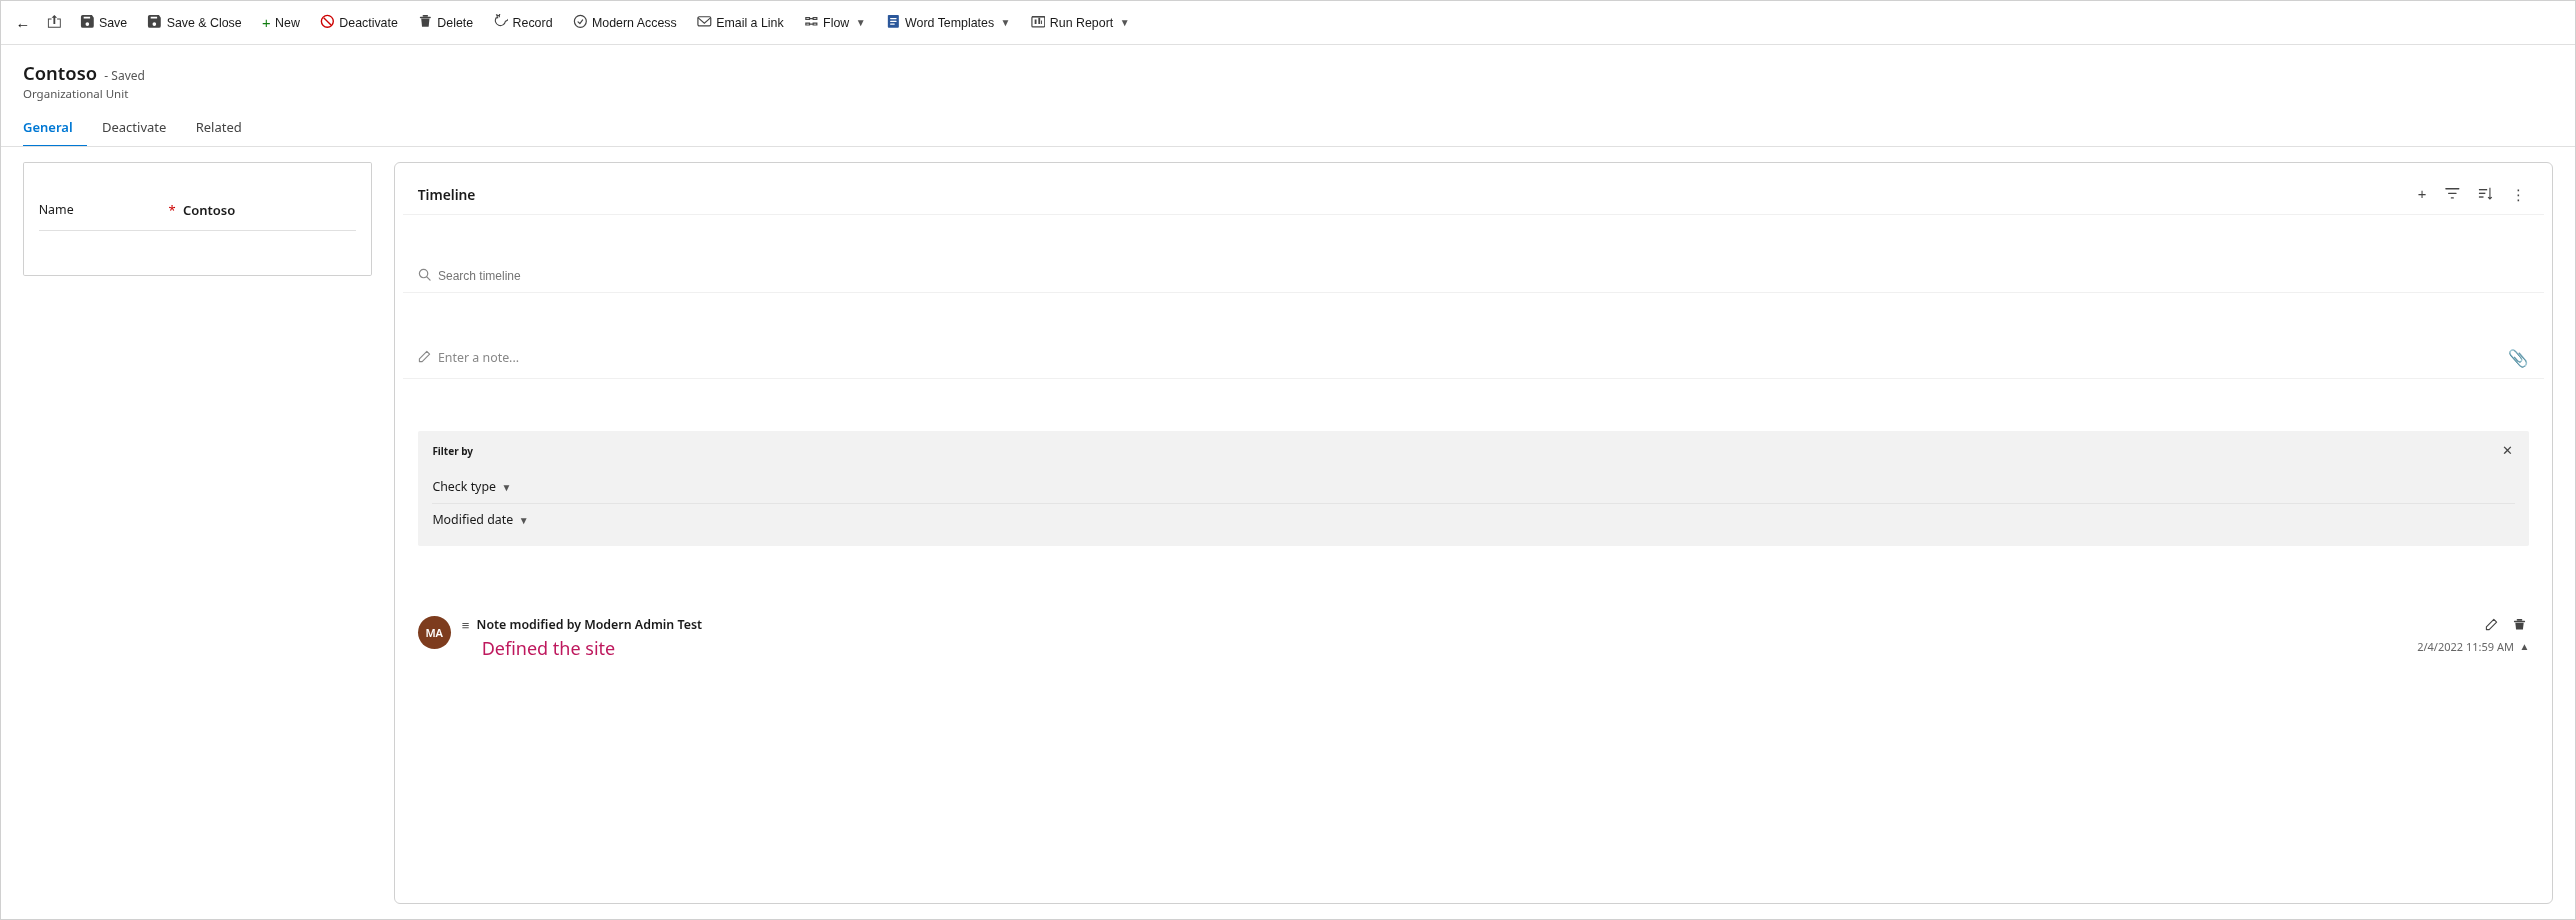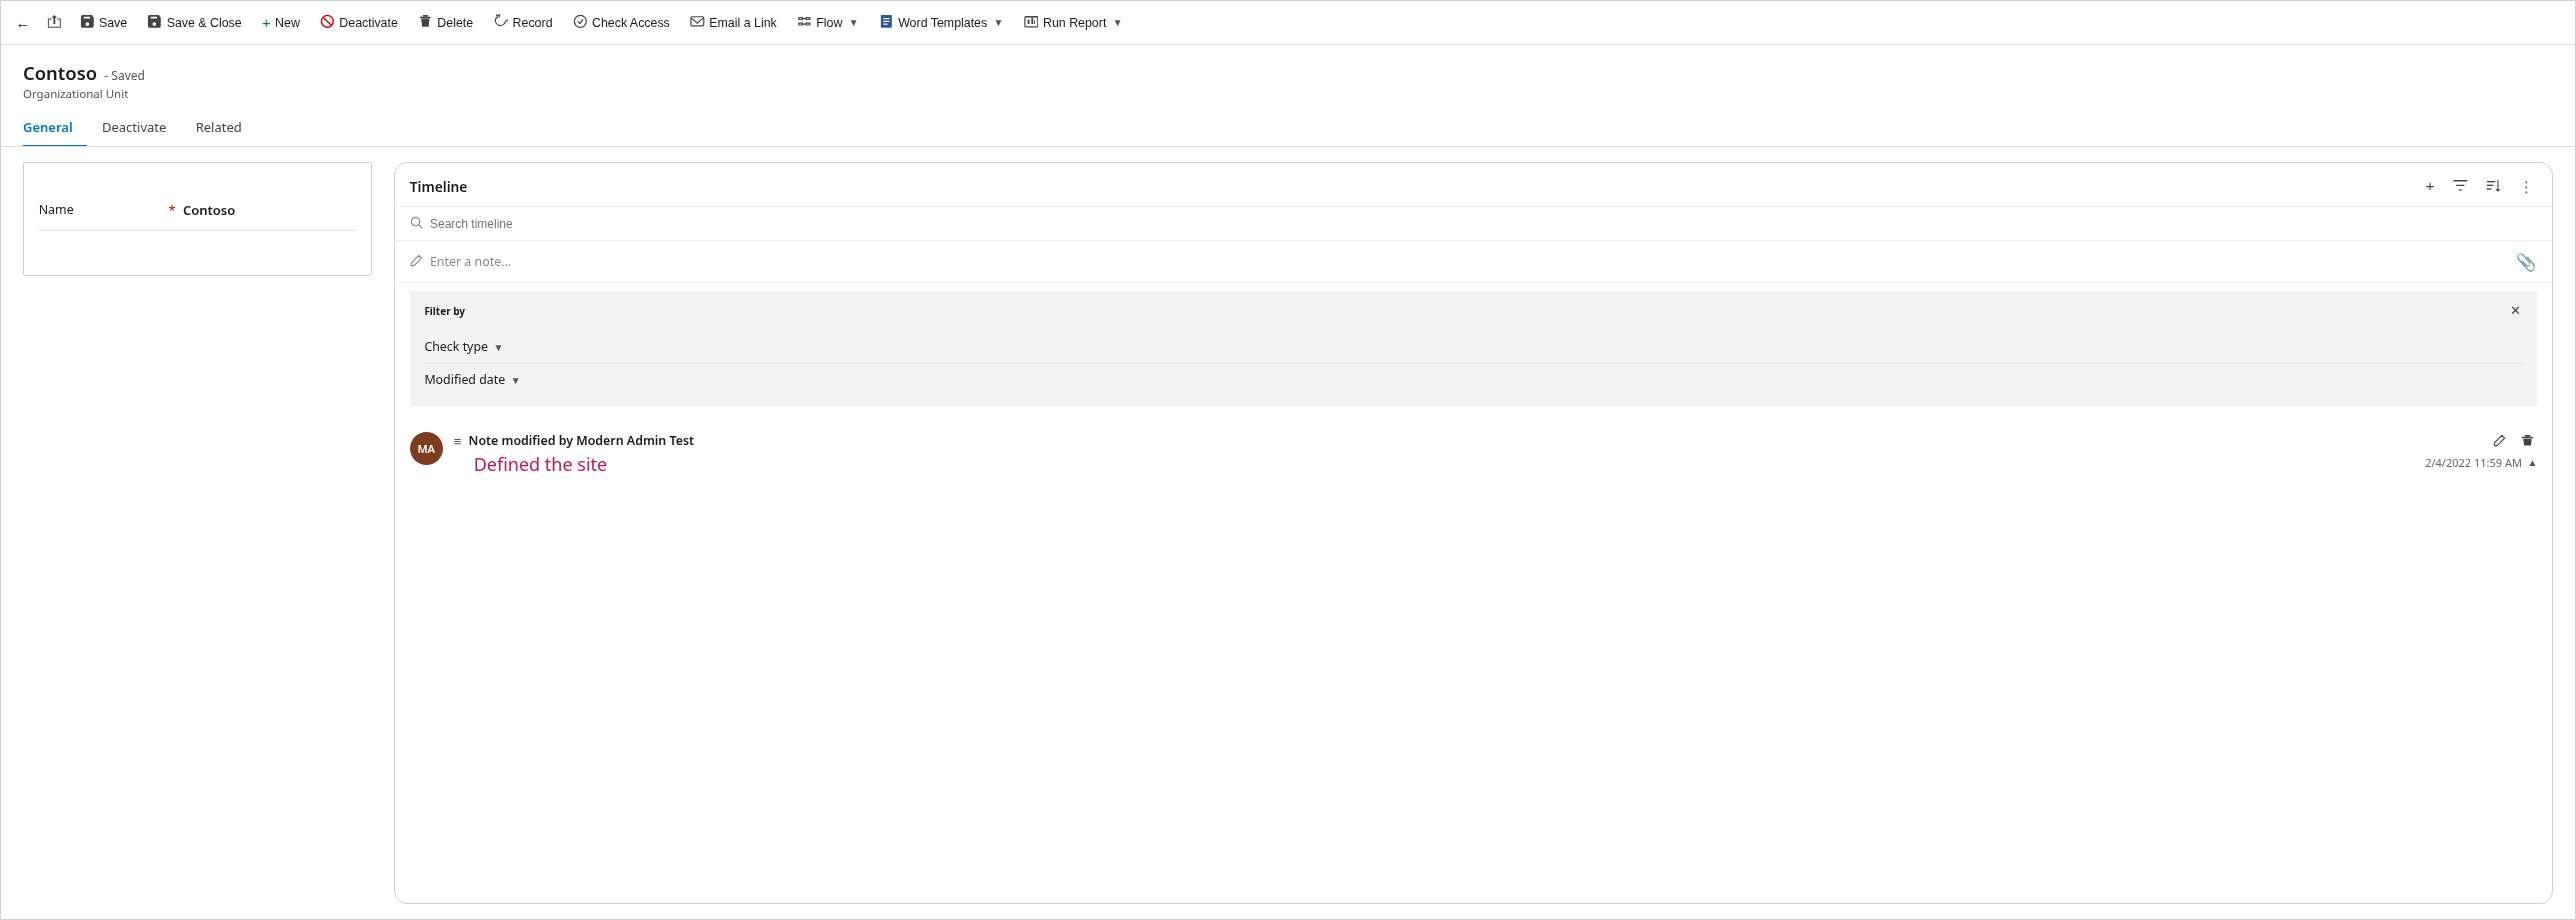--- a/index.html
+++ b/index.html
@@ -150,24 +150,25 @@
     .form-field-divider {
       border: none;
       border-bottom: 0.9px solid #e0e0e0;
       margin: 3.7px 0;
     }
 
     
     .right-panel {
       flex: 1;
       border: 0.9px solid #d0d0d0;
-      border-radius: 13px;
+      border-radius: 6px;
       display: flex;
       flex-direction: column;
-      padding: 0;
+      padding: 8px;
+      gap: 44px;
     }
     .timeline-header {
       display: flex;
       align-items: center;
       justify-content: space-between;
       padding: 13px 14.7px 9.2px 14.7px;
       border-bottom: 0.9px solid #f0f0f0;
     }
     .timeline-title {
       font-size: 13.8px;
@@ -396,21 +397,21 @@
       <span>Record</span>
     </button>
 
     <button class="toolbar-btn">
       <span class="icon">
         <svg width="14.7" height="14.7" viewBox="0 0 16 16" fill="none">
             <circle cx="8" cy="8" r="6.5" stroke="#444" stroke-width="1.3"></circle>
             <path d="M5.5 8.5l2 2 3-4" stroke="#444" stroke-width="1.3" stroke-linecap="round" stroke-linejoin="round"></path>
           </svg>
       </span>
-      <span>Check Access</span>
+      <span>Modern Access</span>
     </button>
 
     <button class="toolbar-btn">
       <span class="icon">
         <svg width="14.7" height="14.7" viewBox="0 0 16 16" fill="none">
             <rect x="1" y="3" width="14" height="10" rx="1.5" stroke="#444" stroke-width="1.3" fill="none"></rect>
             <path d="M1 4l7 6 7-6" stroke="#444" stroke-width="1.2"></path>
           </svg>
       </span>
       <span>Email a Link</span>

